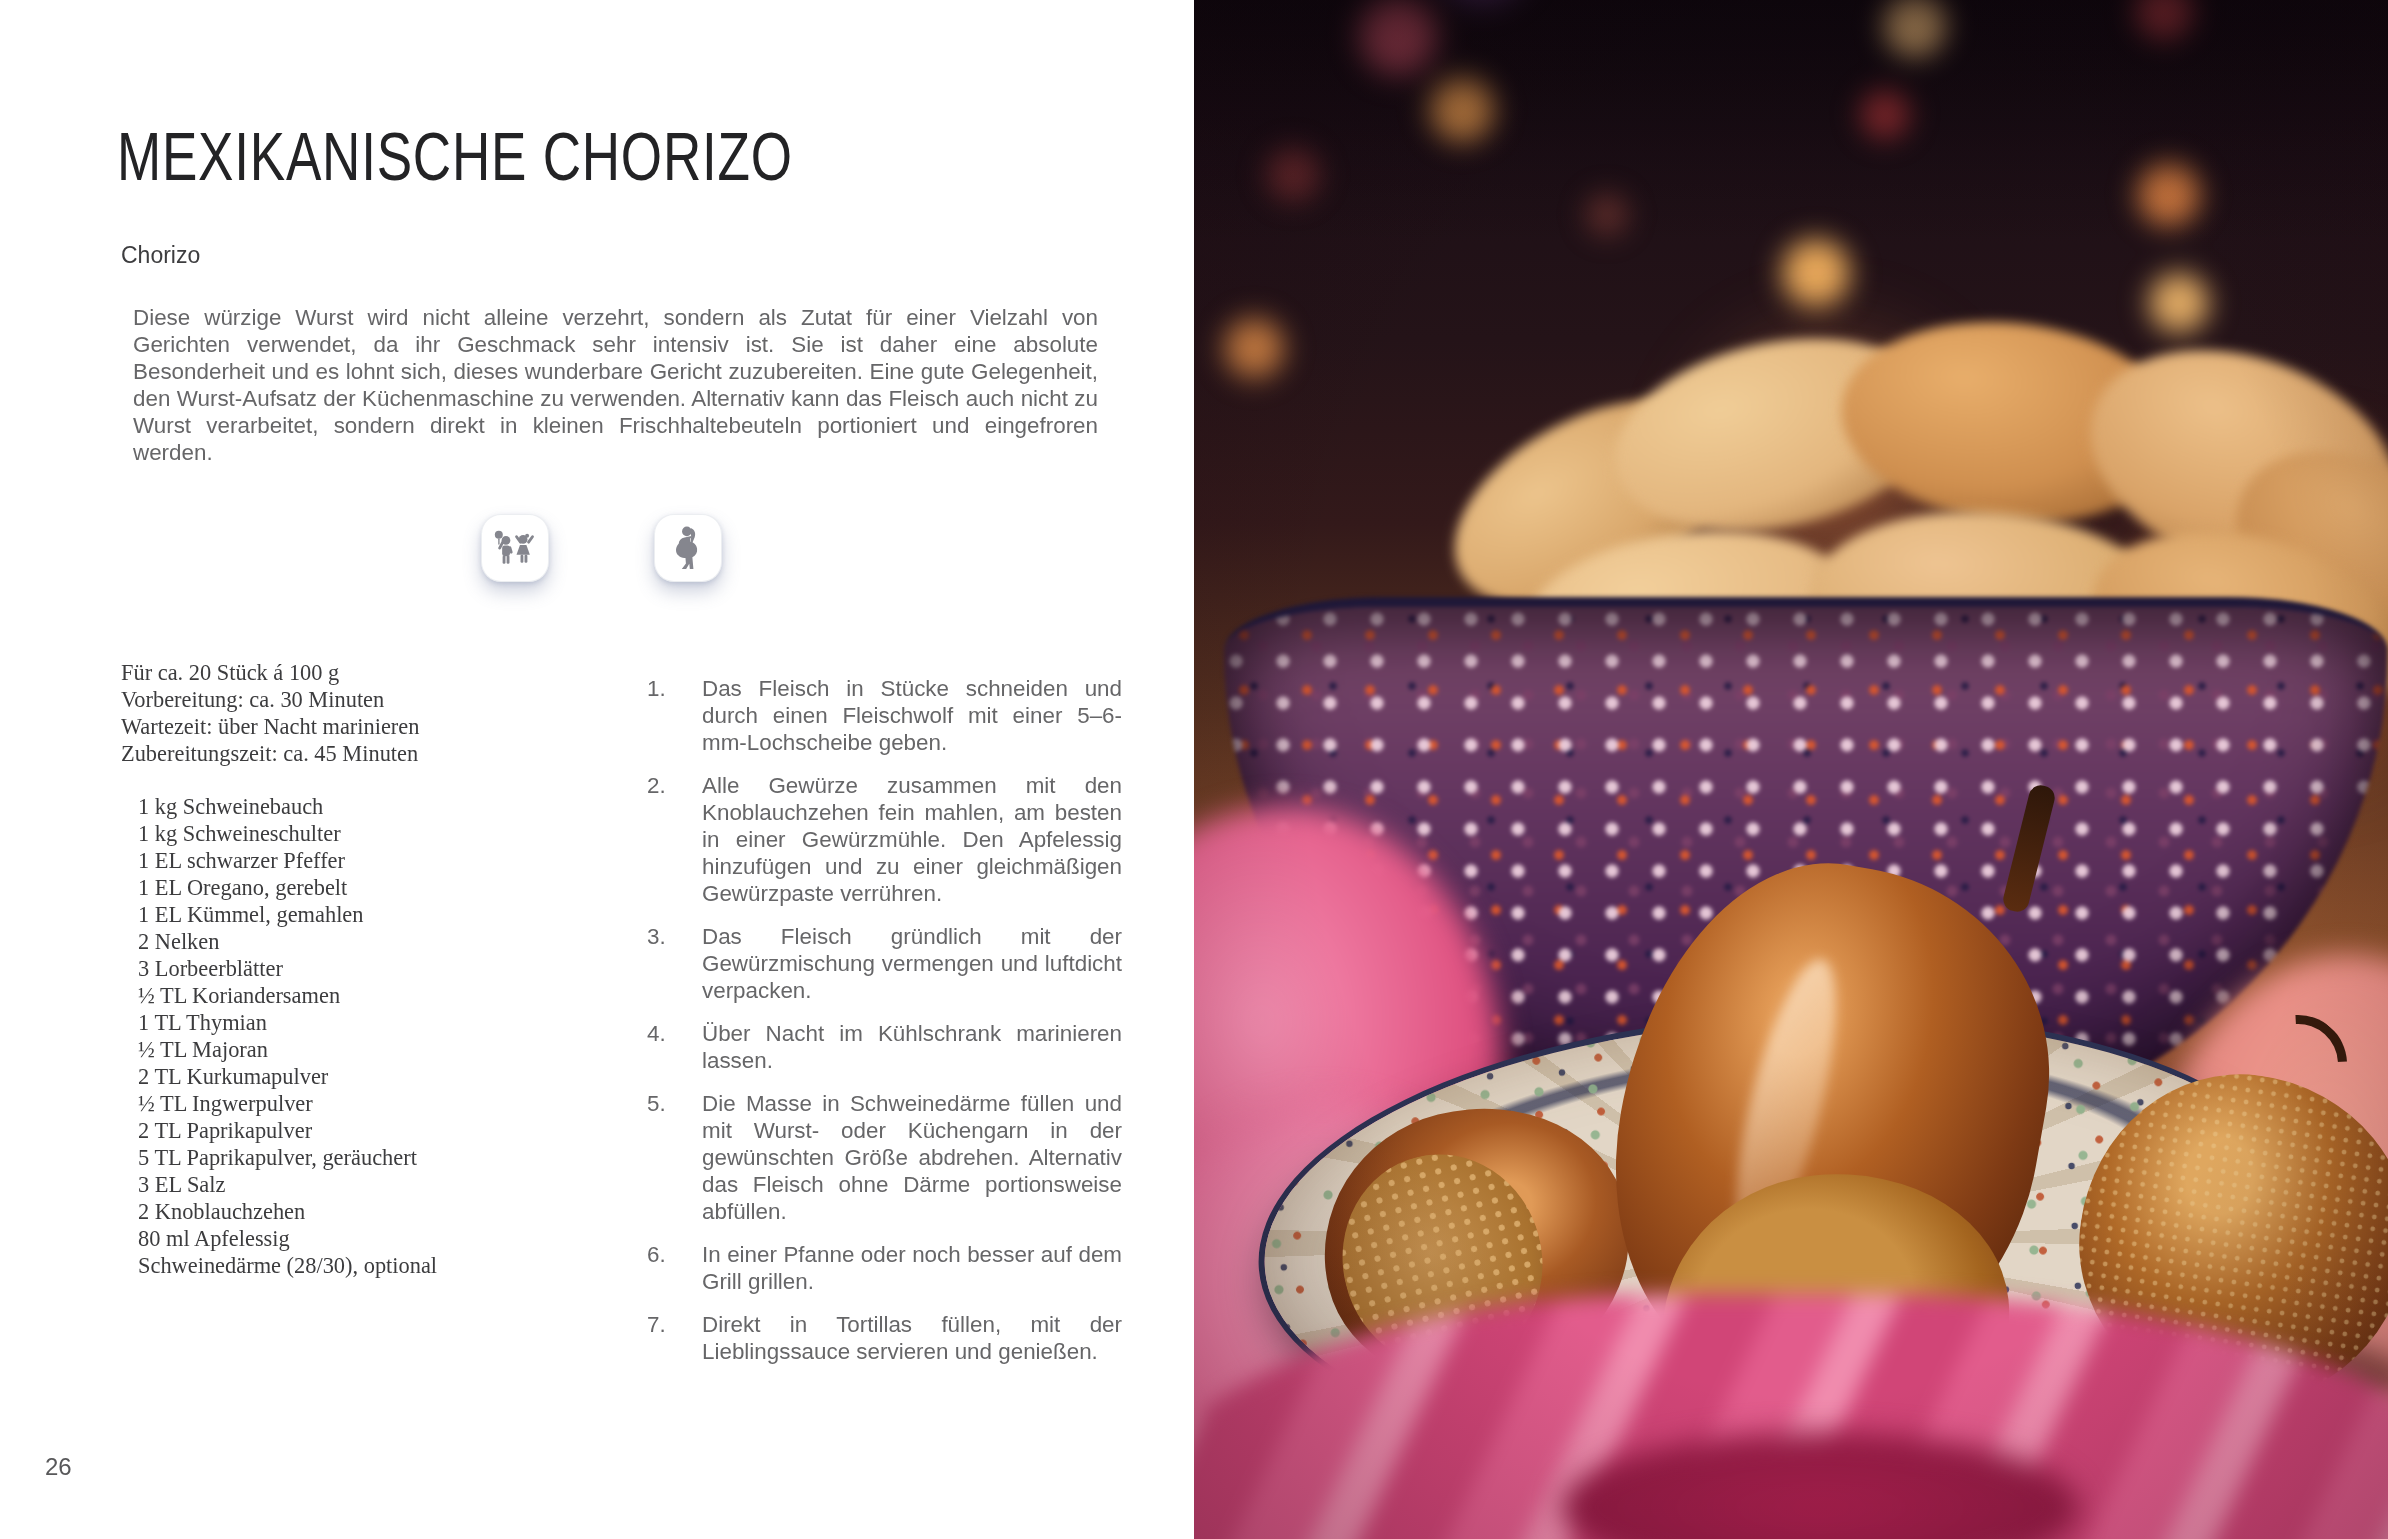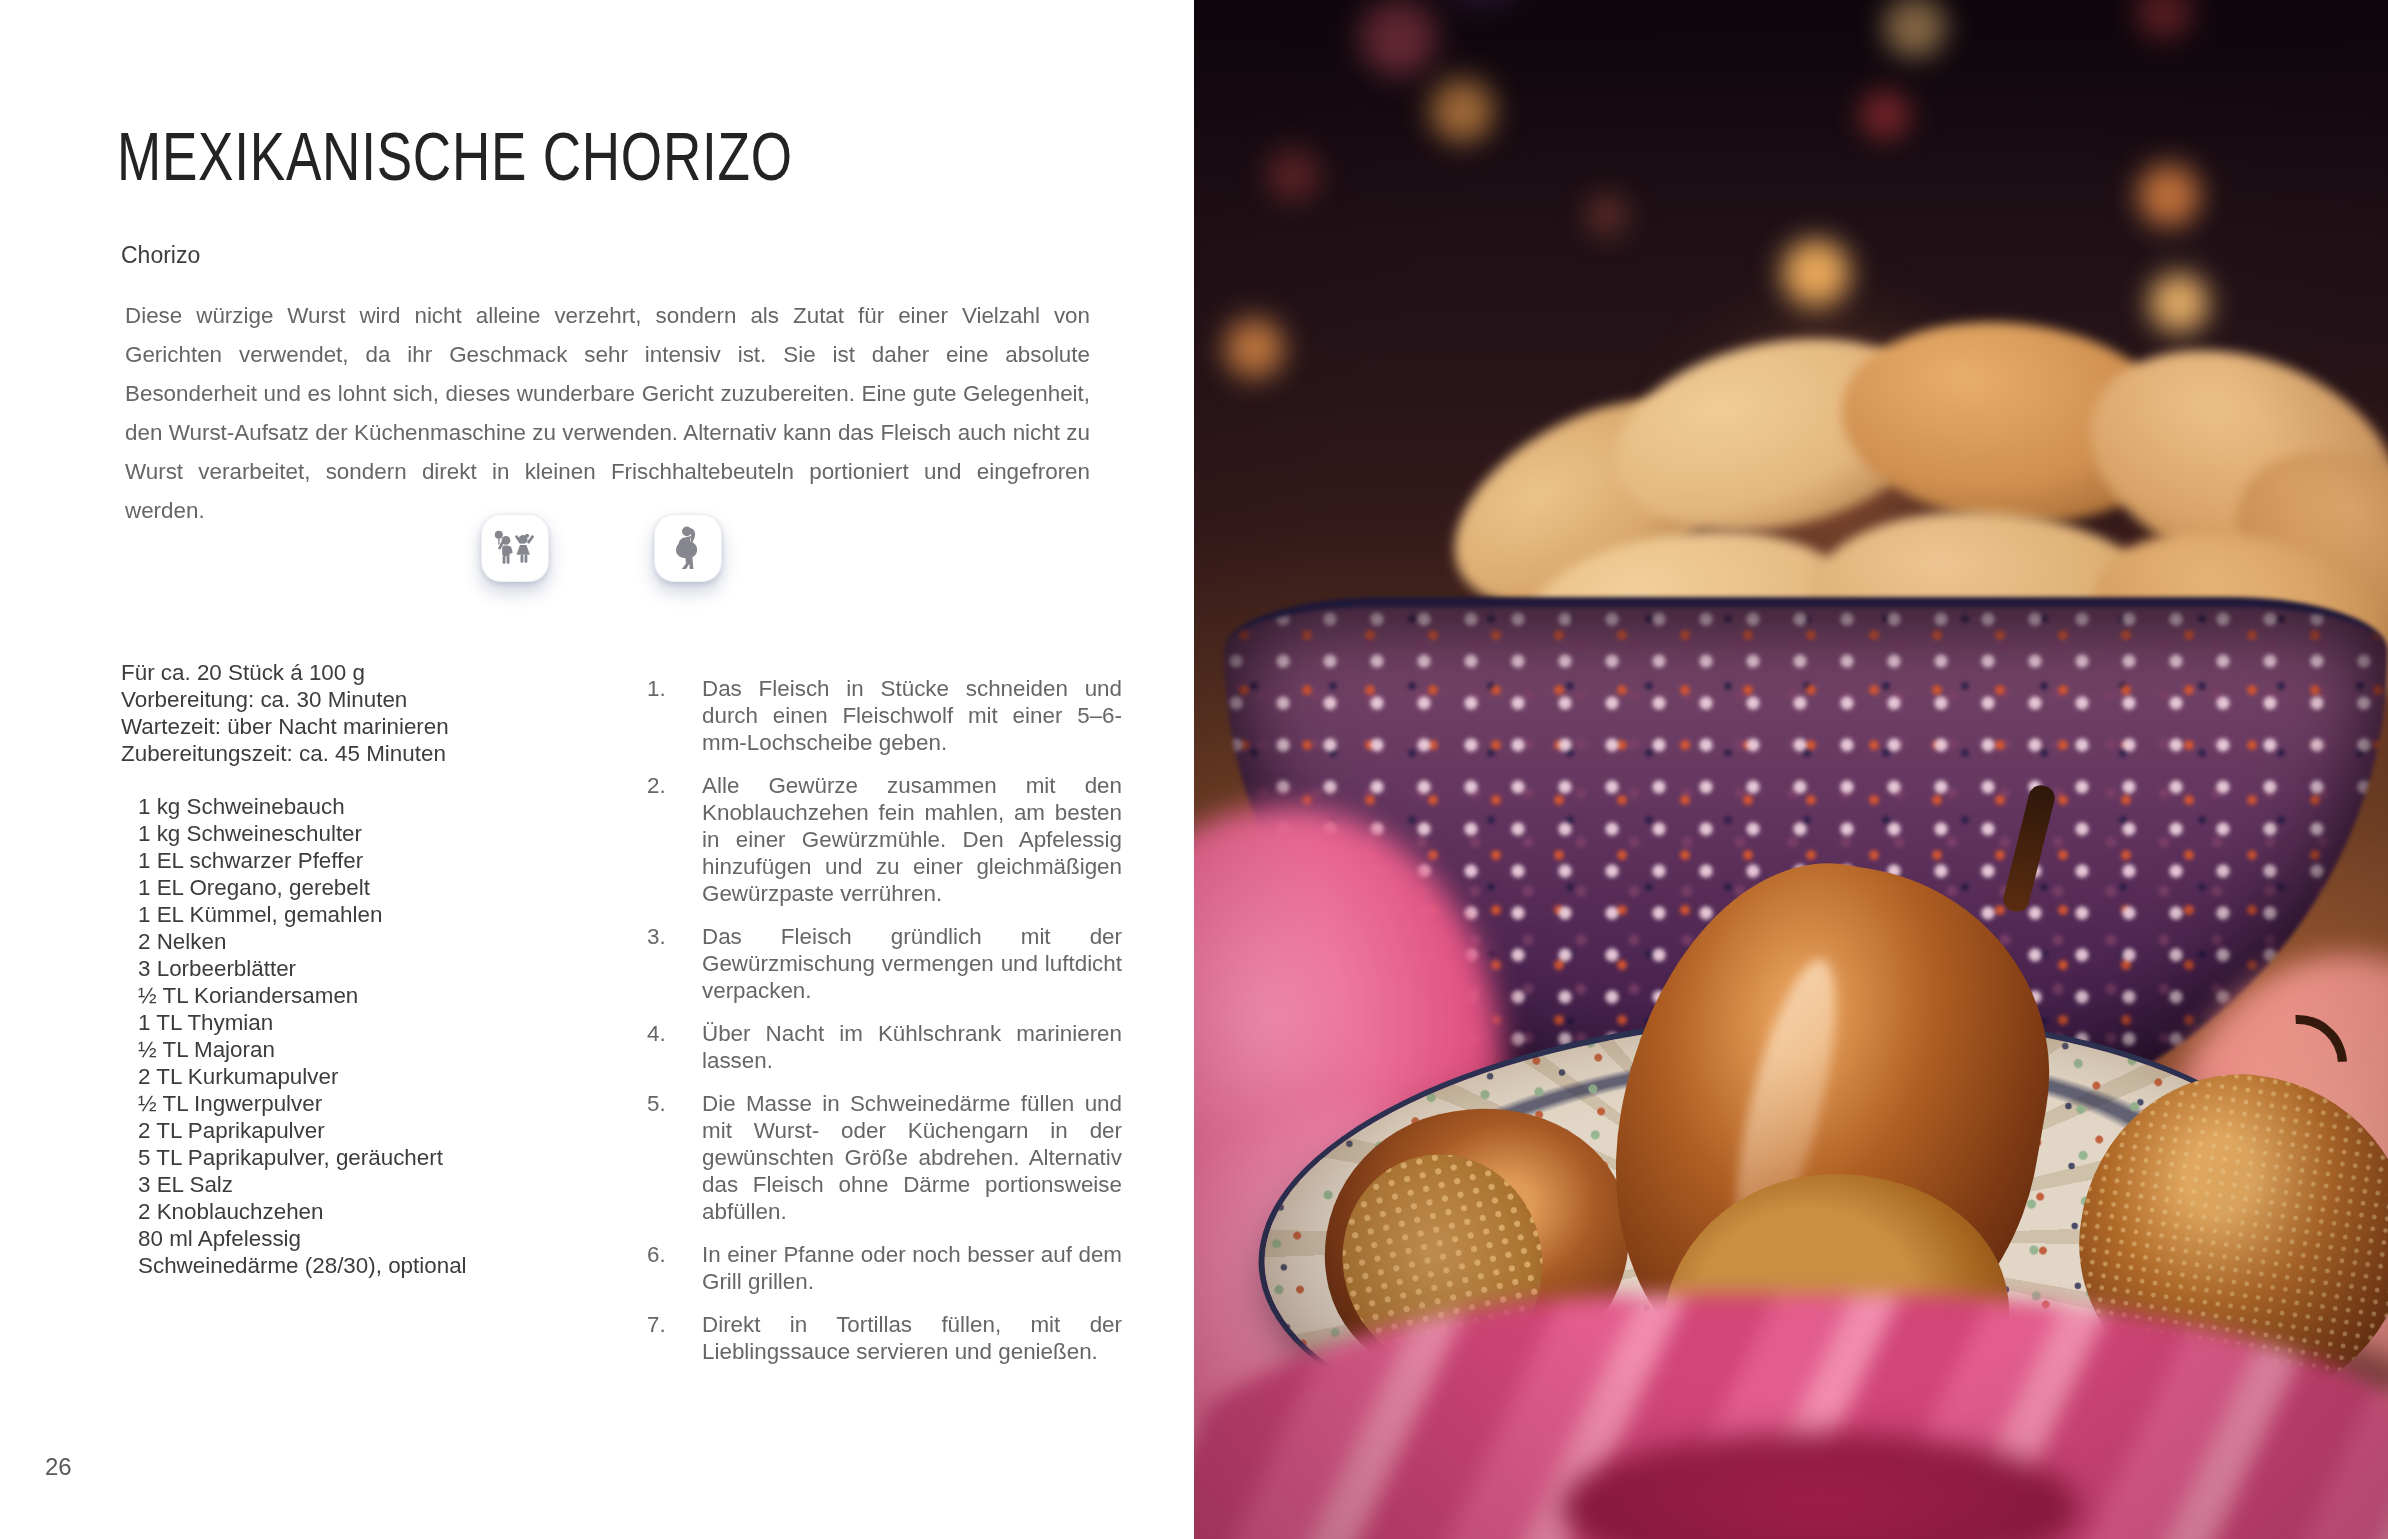--- a/index.html
+++ b/index.html
@@ -14,35 +14,35 @@
   .recipe-title{
     position:absolute;left:117px;top:117px;margin:0;
     font-size:68px;font-weight:400;color:#232325;letter-spacing:1px;
     white-space:nowrap;transform:scaleX(.78);transform-origin:left top;
   }
   .recipe-subtitle{
     position:absolute;left:121px;top:242px;margin:0;
     font-size:23px;font-weight:400;color:#3d3d3f;
   }
   .recipe-intro{
-    position:absolute;left:121px;top:292px;width:965px;margin:4px;
-    font-size:22.4px;line-height:39px;color:#666668;text-align:justify;
+    position:absolute;left:121px;top:292px;width:965px;margin:12px;
+    font-size:22.4px;line-height:27px;color:#666668;text-align:justify;
   }
   .badges{position:absolute;left:481px;top:514px;display:flex;}
   .badge{
     width:68px;height:68px;border-radius:20px;background:#fff;
     box-shadow:0 10px 18px rgba(96,110,150,.30),0 2px 5px rgba(96,110,150,.22), inset 0 0 0 1px rgba(150,158,180,.18);
     display:flex;align-items:center;justify-content:center;
   }
   .badge + .badge{margin-left:105px;}
   .badge svg{display:block;}
   .col-info{position:absolute;left:121px;top:659px;width:468px;}
   .meta-line,.ingredient-line{
     font-size:22.4px;line-height:27px;color:#3c3c3e;
-    list-style:none;margin:0;padding:0;
+    list-style:none;margin:0;padding:0;font-family:Liberation Serif, serif;
   }
   ul.ingredients,ol.steps{list-style:none;margin:17px;padding:0;}
   ul.ingredients{margin-top:26px;}
   .col-steps{position:absolute;left:607px;top:659px;width:475px;}
   .step{display:flex;margin:0 0 16px 0;}
   .step-num{
     flex:0 0 55px;font-size:22.4px;line-height:27px;color:#666668;
   }
   .step-text{
     flex:1;font-size:22.4px;line-height:27px;color:#666668;text-align:justify;

